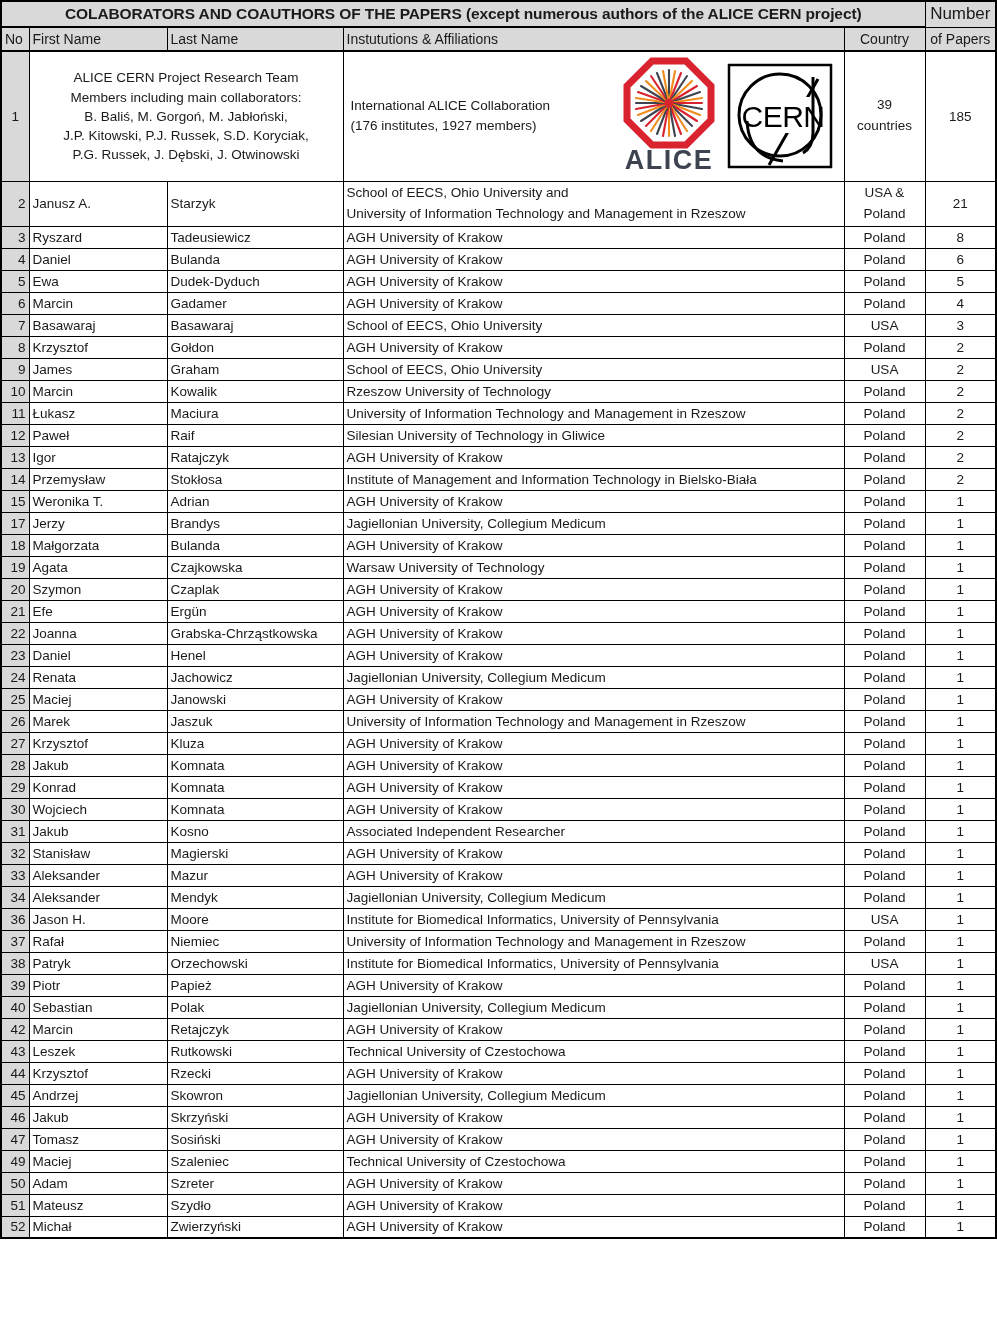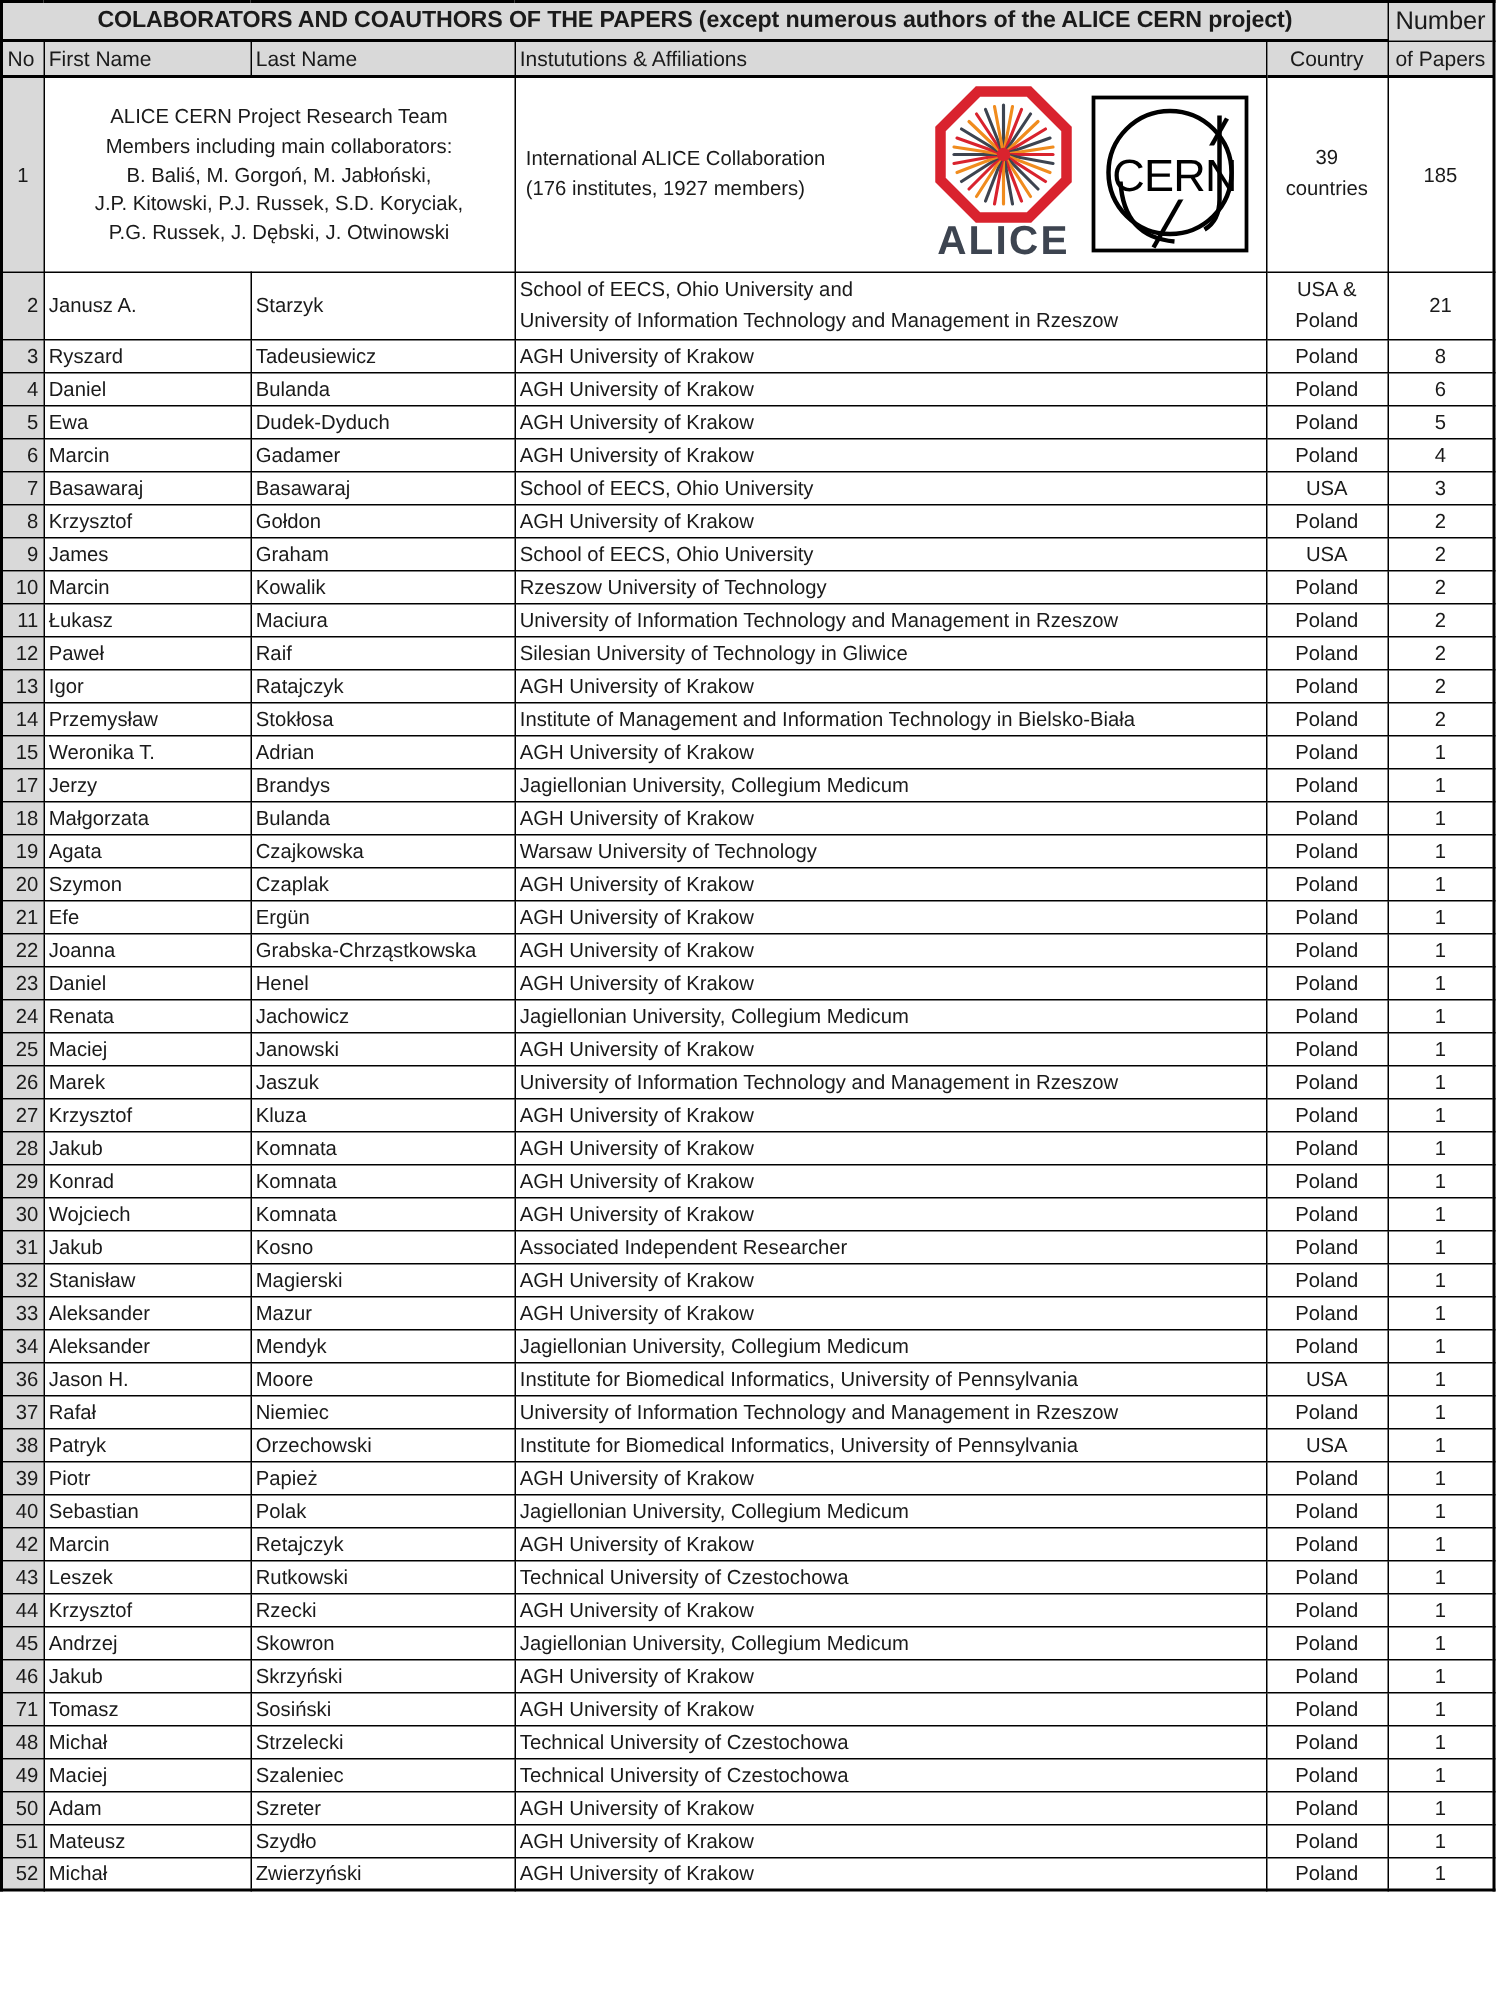--- a/index.html
+++ b/index.html
@@ -559,32 +559,24 @@
         </tr>
         <tr class="data-row">
           <td class="no-cell">46</td>
           <td class="first-cell">Jakub</td>
           <td class="last-cell">Skrzyński</td>
           <td class="inst-cell">AGH University of Krakow</td>
           <td class="ctry-cell">Poland</td>
           <td class="pap-cell">1</td>
         </tr>
         <tr class="data-row">
-          <td class="no-cell">71</td>
+          <td class="no-cell">47</td>
           <td class="first-cell">Tomasz</td>
           <td class="last-cell">Sosiński</td>
           <td class="inst-cell">AGH University of Krakow</td>
-          <td class="ctry-cell">Poland</td>
-          <td class="pap-cell">1</td>
-        </tr>
-        <tr class="data-row">
-          <td class="no-cell">48</td>
-          <td class="first-cell">Michał</td>
-          <td class="last-cell">Strzelecki</td>
-          <td class="inst-cell">Technical University of Czestochowa</td>
           <td class="ctry-cell">Poland</td>
           <td class="pap-cell">1</td>
         </tr>
         <tr class="data-row">
           <td class="no-cell">49</td>
           <td class="first-cell">Maciej</td>
           <td class="last-cell">Szaleniec</td>
           <td class="inst-cell">Technical University of Czestochowa</td>
           <td class="ctry-cell">Poland</td>
           <td class="pap-cell">1</td>

